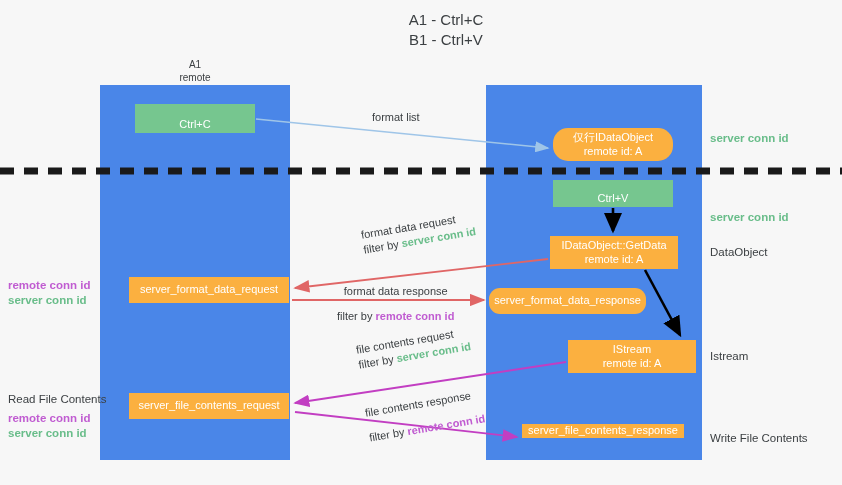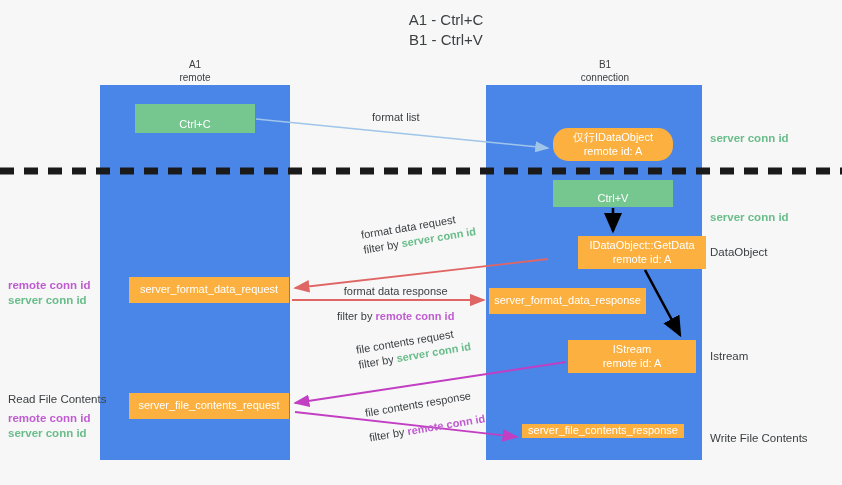--- a/index.html
+++ b/index.html
@@ -40,23 +40,23 @@
     color:#ffffff;font-size:11px;line-height:13.5px;
     text-align:center;
     padding:2px 4px;
   }
   .green{background:#76c68f;justify-content:flex-end;}
   .orange{background:#fbb040;}
 
   #box-ctrlc{left:135px;top:104px;width:120px;height:29px;}
   #box-idataobject{left:553px;top:128px;width:120px;height:33px;border-radius:15px;}
   #box-ctrlv{left:553px;top:180px;width:120px;height:27px;}
-  #box-getdata{left:550px;top:236px;width:128px;height:33px;margin-left:28px;}
+  #box-getdata{left:550px;top:236px;width:128px;height:33px;}
   #box-fmt-req{left:129px;top:277px;width:160px;height:26px;}
-  #box-fmt-resp{left:489px;top:288px;width:157px;height:26px;}
+  #box-fmt-resp{left:489px;top:288px;width:157px;height:26px;border-radius:11px;}
   #box-istream{left:568px;top:340px;width:128px;height:33px;}
   #box-file-req{left:129px;top:393px;width:160px;height:26px;}
   #box-file-resp{left:522px;top:424px;width:162px;height:14px;}
 
   
   .side-label{font-size:11.5px;line-height:15px;}
   .green-txt{color:#69bd8a;font-weight:bold;}
   .purple-txt{color:#c05cd1;font-weight:bold;}
   .plain-txt{color:#3c4043;}
 
@@ -91,24 +91,20 @@
 
   <div class="abs" id="title">
     <div>A1 - Ctrl+C</div>
     <div>B1 - Ctrl+V</div>
   </div>
 
   <div class="abs lane-head" id="lane-a-head">
     <div>A1</div>
     <div>remote</div>
   </div>
-  <div class="abs lane-head" id="lane-b-head">
-    <div>B1</div>
-    <div>connection</div>
-  </div>
 
   <div class="abs lane" id="lane-a"></div>
   <div class="abs lane" id="lane-b"></div>
 
   <svg id="wires">
     <defs>
       <marker id="ah-blue" markerWidth="9" markerHeight="7" refX="8" refY="3.5" orient="auto">
         <path d="M0,0 L9,3.5 L0,7 z" fill="#9fc5e8"></path>
       </marker>
       <marker id="ah-red" markerWidth="9" markerHeight="7" refX="8" refY="3.5" orient="auto">

